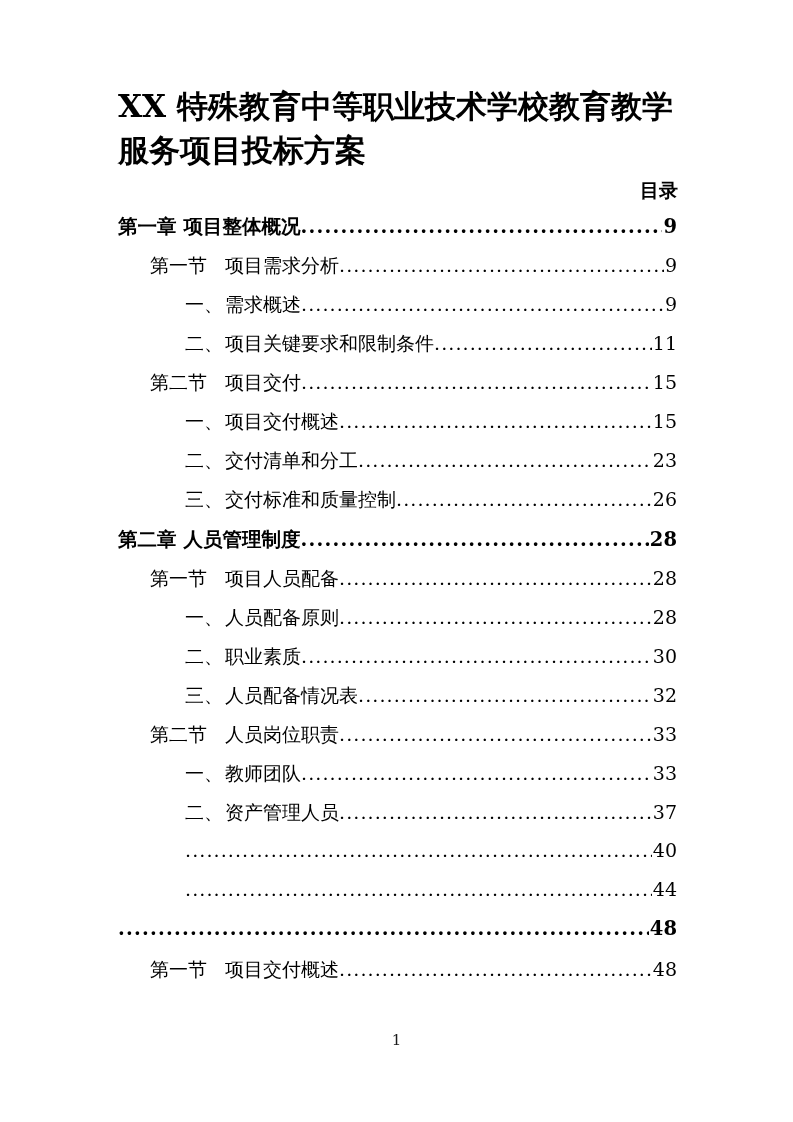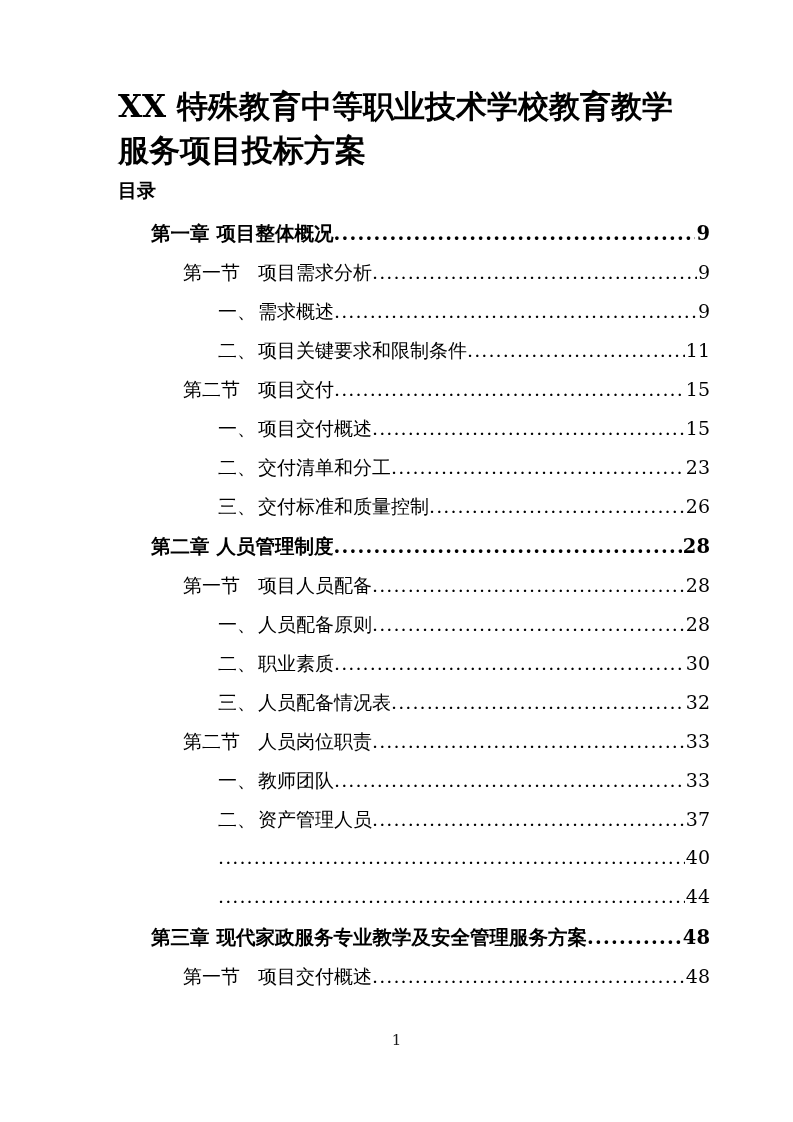--- a/index.html
+++ b/index.html
@@ -36,33 +36,32 @@
     line-height: 44px;
     letter-spacing: 0px;
     font-family: "DejaVu Serif", "Liberation Serif", serif;
   }
 
   .toc-heading {
     position: absolute;
     left: 118px;
     top: 177px;
     width: 560px;
-    text-align: left;
+    text-align: right;
     font-size: 19px;
     font-weight: bold;
     line-height: 26px;
   }
 
   
   .toc {
     position: absolute;
     left: 0;
-    top: 220px;
+    top: 213px;
     width: 644px;
-    padding-left: 33px;
   }
 
   .toc-entry {
     display: flex;
     align-items: baseline;
     box-sizing: border-box;
     width: 793px;
     padding-right: 116px;
     height: 39px;
     white-space: nowrap;
@@ -223,21 +222,20 @@
       </div>
       <div class="toc-entry lvl3">
         <span class="toc-leader">............................................................................................................................................................................................................................</span>
         <span class="toc-page">40</span>
       </div>
       <div class="toc-entry lvl3">
         <span class="toc-leader">............................................................................................................................................................................................................................</span>
         <span class="toc-page">44</span>
       </div>
       <div class="toc-entry lvl1">
-        <span class="toc-label"><span class="toc-num">第三章</span><span class="toc-text">现代家政服务专业教学及安全管理服务方案</span></span>
         <span class="toc-leader">............................................................................................................................................................................................................................</span>
         <span class="toc-page">48</span>
       </div>
       <div class="toc-entry lvl2">
         <span class="toc-label"><span class="toc-num">第一节</span><span class="toc-text">项目交付概述</span></span>
         <span class="toc-leader">............................................................................................................................................................................................................................</span>
         <span class="toc-page">48</span>
       </div>
     </div>
 

